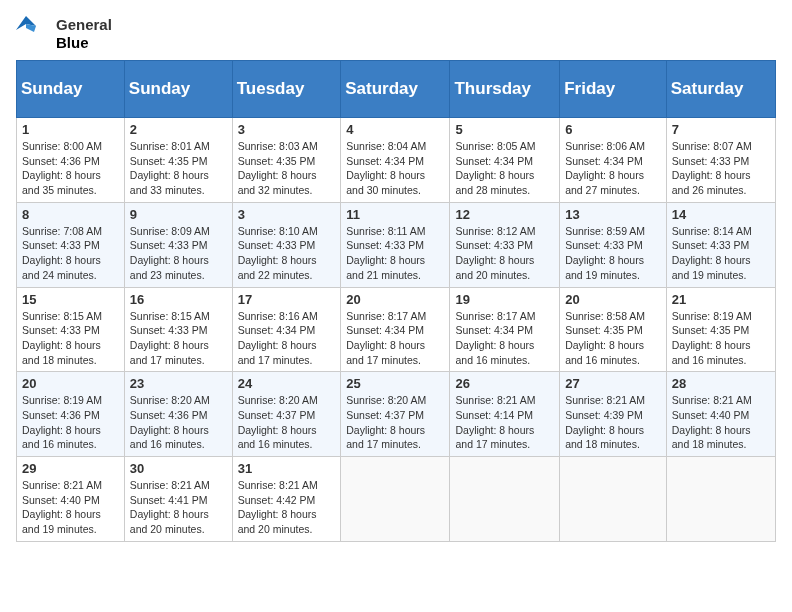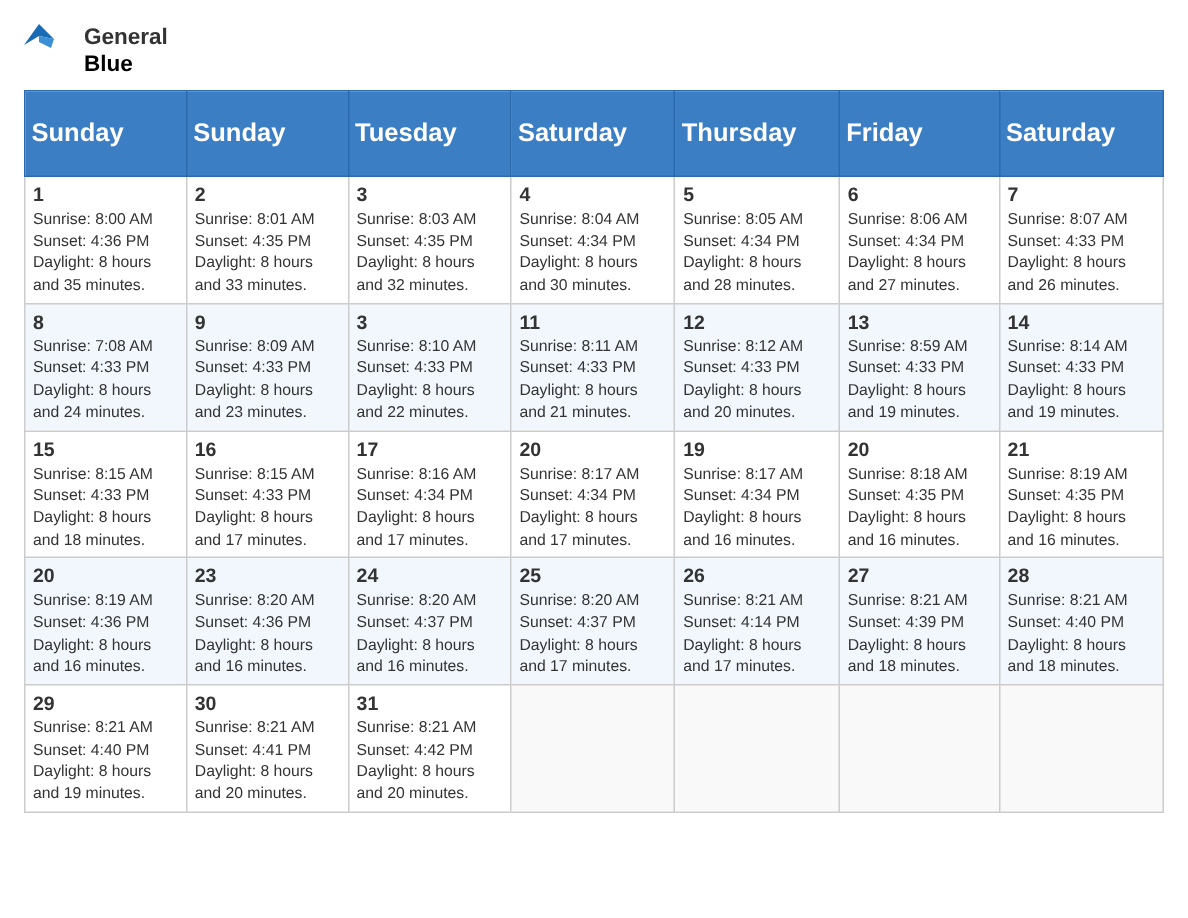--- a/index.html
+++ b/index.html
@@ -259,21 +259,21 @@
         <span class="day-num">19</span>
         <div class="day-info">
           <span>Sunrise: 8:17 AM</span><br>
           <span>Sunset: 4:34 PM</span><br>
           <span>Daylight: 8 hours and 16 minutes.</span>
         </div>
       </td>
         <td>
         <span class="day-num">20</span>
         <div class="day-info">
-          <span>Sunrise: 8:18 AM</span><br>
+          <span>Sunrise: 8:58 AM</span><br>
           <span>Sunset: 4:35 PM</span><br>
           <span>Daylight: 8 hours and 16 minutes.</span>
         </div>
       </td>
         <td>
         <span class="day-num">21</span>
         <div class="day-info">
           <span>Sunrise: 8:19 AM</span><br>
           <span>Sunset: 4:35 PM</span><br>
           <span>Daylight: 8 hours and 16 minutes.</span>

